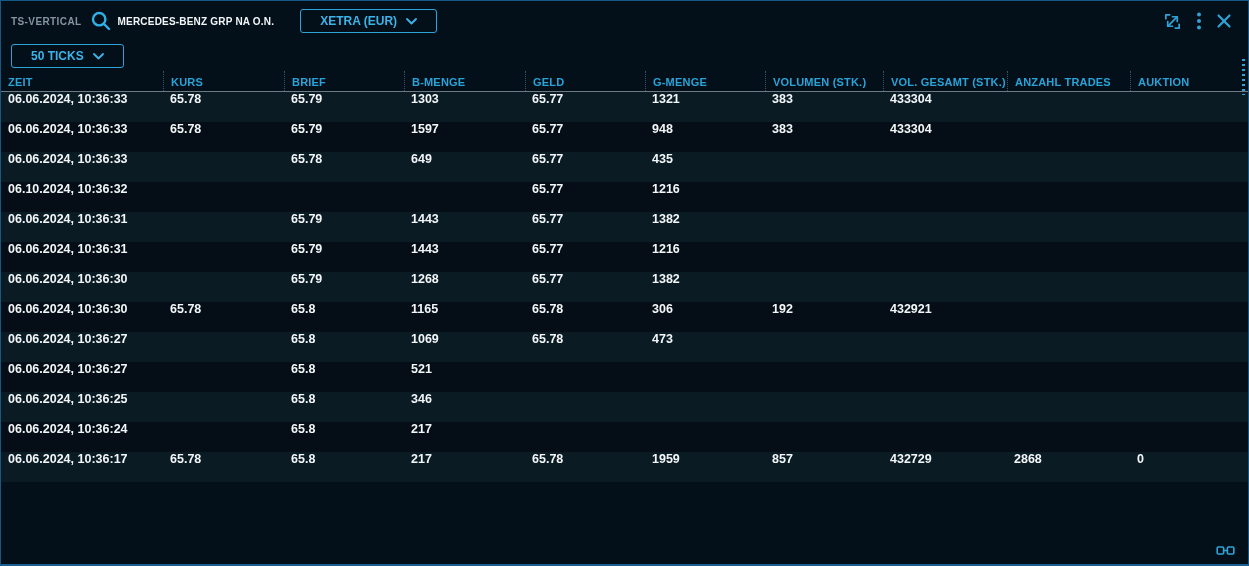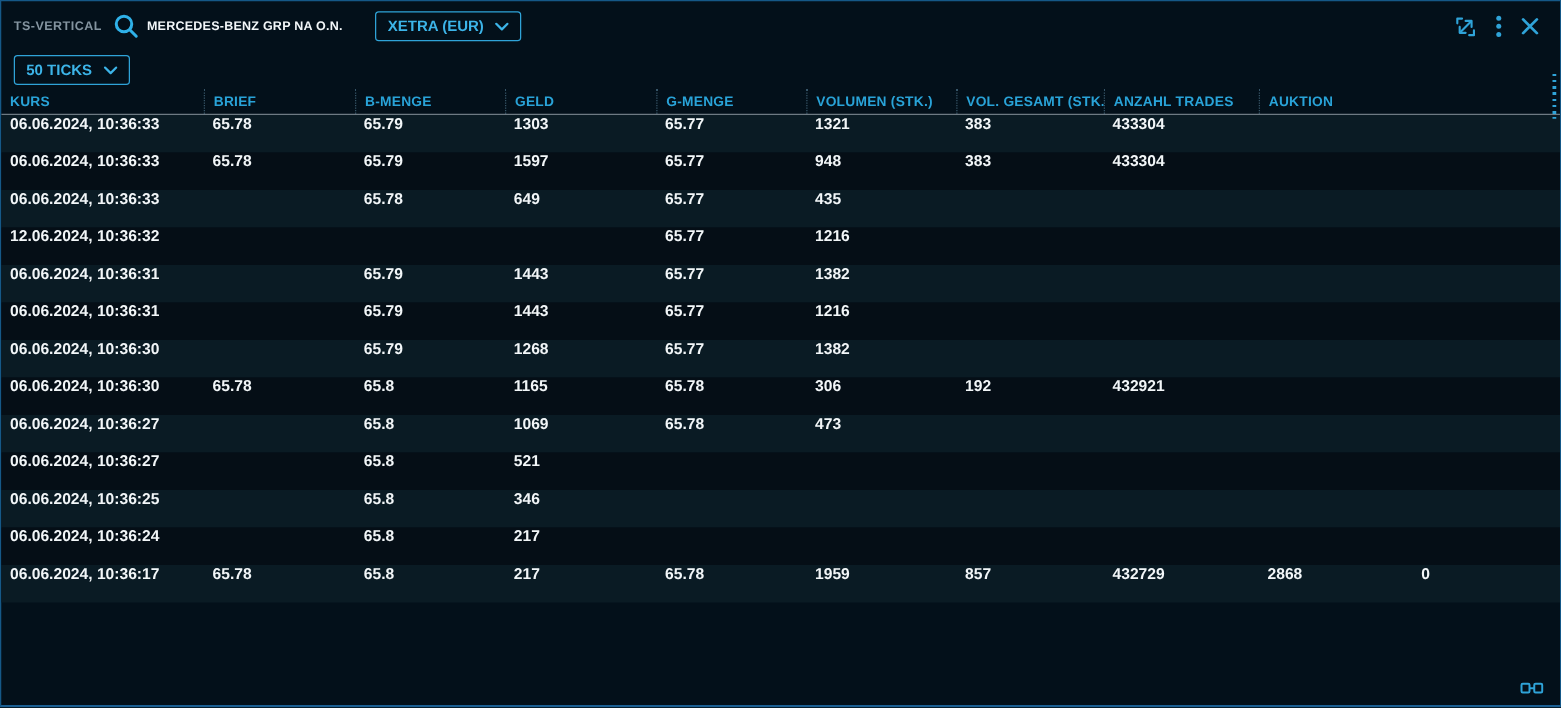--- a/index.html
+++ b/index.html
@@ -14,21 +14,21 @@
   
   .topbar { display:flex; align-items:center; height:40px; padding:0 12px 0 10px; }
   .widget-label { color:#8494a0; font-size:10px; font-weight:700; letter-spacing:.4px; margin-right:8px; white-space:nowrap; }
   .icon-btn { display:inline-flex; align-items:center; justify-content:center; cursor:pointer; background:none; border:none; padding:0; }
   .search-btn { margin-right:6px; }
   .title { color:#f2f6f8; font-size:10px; font-weight:700; letter-spacing:.2px; white-space:nowrap; }
   .dd-btn {
     display:inline-flex; align-items:center; gap:9px;
     border:1px solid #2fa3d8; border-radius:3px;
     color:#3cb4e8; font-size:12px; font-weight:700;
-    padding:4px 9px; background:transparent; cursor:pointer; white-space:nowrap;
+    padding:4px 19px; background:transparent; cursor:pointer; white-space:nowrap;
     font-family:"Liberation Sans", sans-serif;
   }
   .exchange-btn { margin-left:26px; }
   .spacer { flex:1; }
   .top-icons { display:flex; align-items:center; gap:14px; margin-right:4px; }
   
   .ticksbar { height:30px; display:flex; align-items:center; padding-left:10px; }
   
   .thead { display:flex; align-items:stretch; height:21px; border-bottom:1px solid #6e7a83; }
   .th {
@@ -127,20 +127,21 @@
       <span style="display:inline-flex;">
         <svg width="11" height="7" viewBox="0 0 11 7" fill="none" stroke="#3cb4e8" stroke-width="1.8" stroke-linecap="round" stroke-linejoin="round">
           <polyline points="1,1 5.5,5.5 10,1"></polyline>
         </svg>
       </span>
     </button>
   </div>
 
   <div>
     <div class="thead">
+        <div class="th col">ZEIT</div>
         <div class="th col">KURS</div>
         <div class="th col">BRIEF</div>
         <div class="th col">B-MENGE</div>
         <div class="th col">GELD</div>
         <div class="th col">G-MENGE</div>
         <div class="th col">VOLUMEN (STK.)</div>
         <div class="th col">VOL. GESAMT (STK.)</div>
         <div class="th col">ANZAHL TRADES</div>
         <div class="th col">AUKTION</div>
       </div>
@@ -175,21 +176,21 @@
           <div class="td col">65.78</div>
           <div class="td col">649</div>
           <div class="td col">65.77</div>
           <div class="td col">435</div>
           <div class="td col"></div>
           <div class="td col"></div>
           <div class="td col"></div>
           <div class="td col"></div>
         </div>
         <div class="tr">
-          <div class="td col">12.06.2024, 10:36:32</div>
+          <div class="td col">06.10.2024, 10:36:32</div>
           <div class="td col"></div>
           <div class="td col"></div>
           <div class="td col"></div>
           <div class="td col">65.77</div>
           <div class="td col">1216</div>
           <div class="td col"></div>
           <div class="td col"></div>
           <div class="td col"></div>
           <div class="td col"></div>
         </div>

